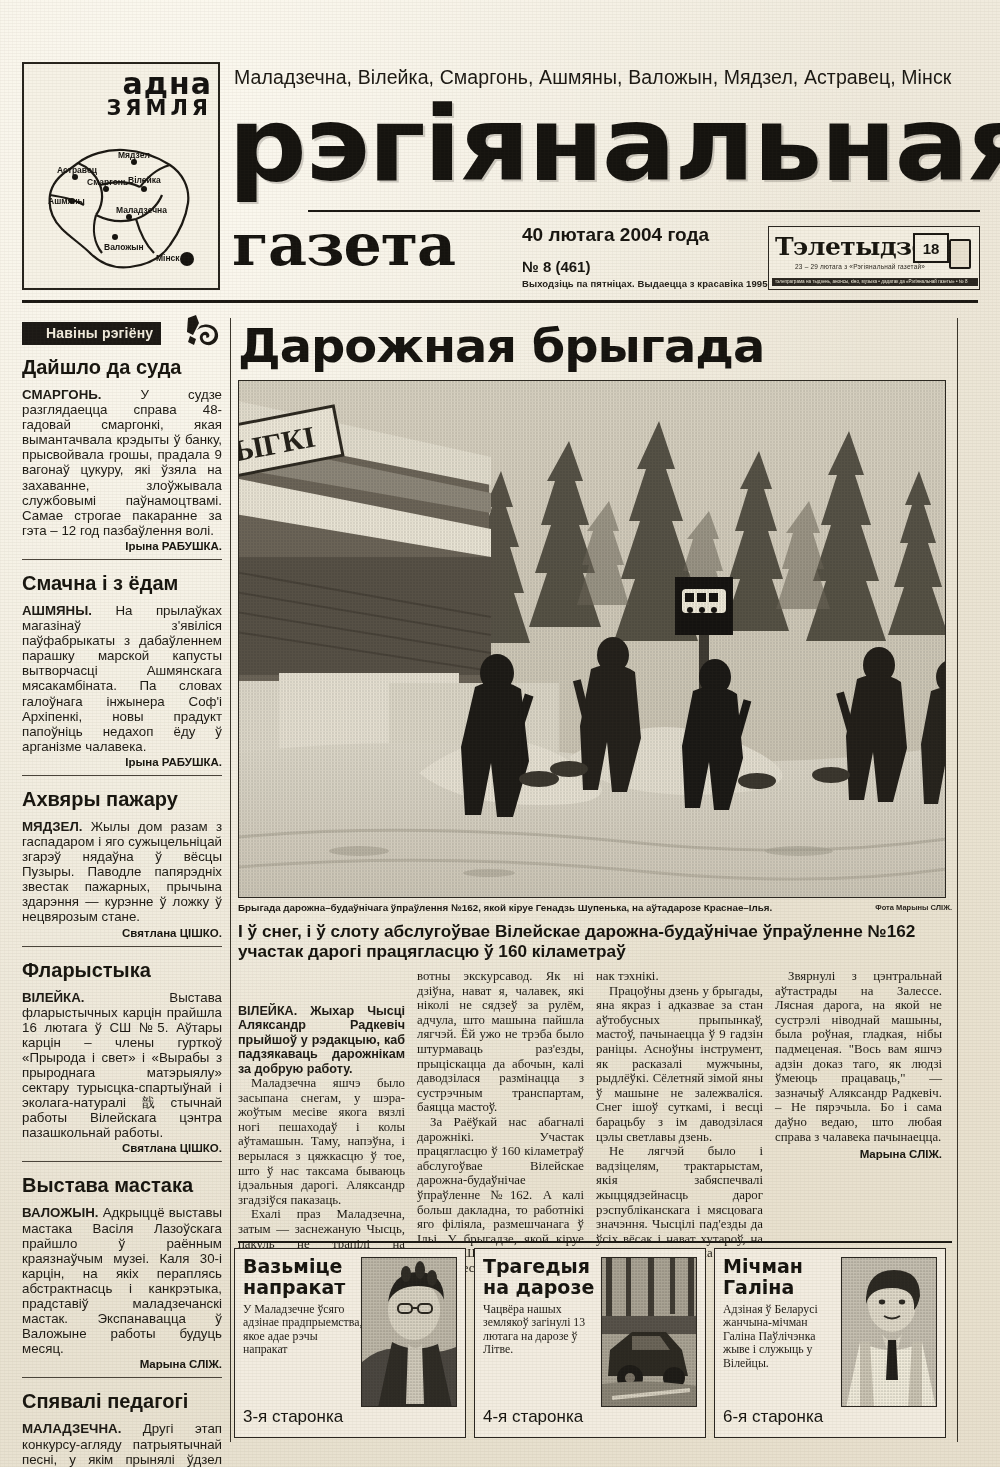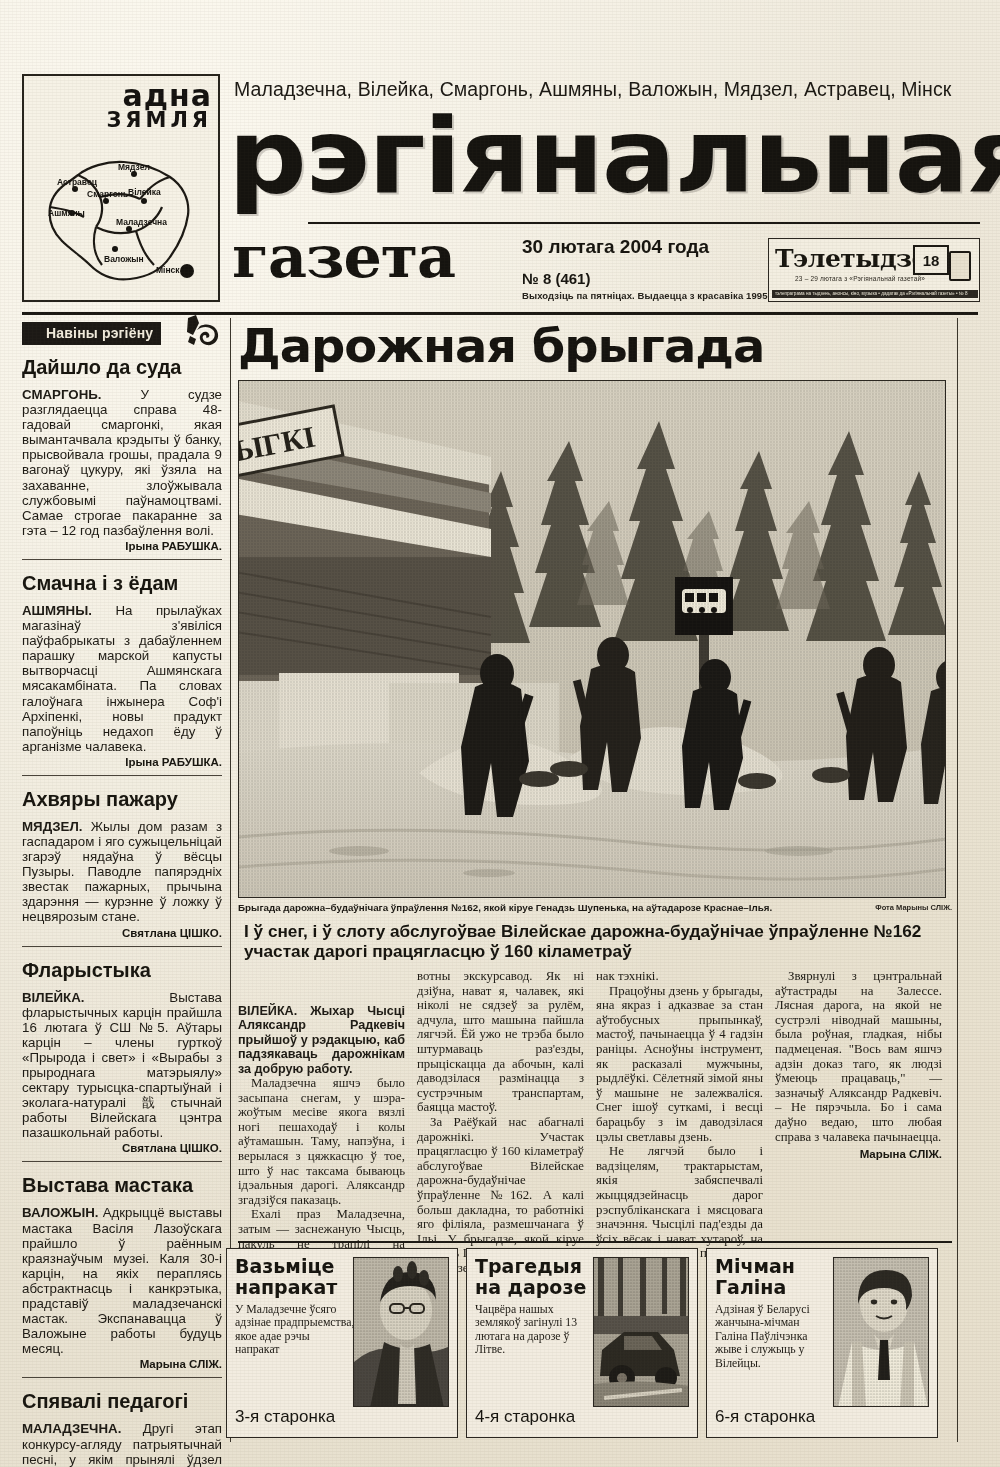--- a/index.html
+++ b/index.html
@@ -20,21 +20,21 @@
       linear-gradient(160deg,#f3eee2 0%, #ece6d7 45%, #e6dfcd 100%);
   }
   .grain {
     position:absolute; inset:0; pointer-events:none; opacity:.10;
     background-image:
       repeating-linear-gradient(0deg, rgba(90,80,60,.5) 0px, rgba(90,80,60,.5) 1px, transparent 1px, transparent 3px),
       repeating-linear-gradient(90deg, rgba(120,110,85,.35) 0px, rgba(120,110,85,.35) 1px, transparent 1px, transparent 4px);
   }
 
   
-  .masthead { position:absolute; left:22px; top:74px; width:956px; height:240px; }
+  .masthead { position:absolute; left:22px; top:62px; width:956px; height:240px; }
   .logo-box {
     position:absolute; left:0; top:0; width:198px; height:228px;
     border:2px solid #26231c; background:#f6f2e6;
     padding:6px 6px 4px 6px;
   }
   .logo-word {
     text-align:right; font-family:"DejaVu Sans", sans-serif;
     font-weight:bold; letter-spacing:1px; color:#141210;
   }
   .logo-word .w1 { font-size:30px; line-height:28px; display:block; }
@@ -155,38 +155,38 @@
   }
   .photo-caption {
     font-family:"Liberation Sans", sans-serif; font-weight:bold;
     font-size:9.8px; line-height:12px; color:#1c1914;
     margin:4px 0 0 0; display:flex; justify-content:space-between; gap:10px;
   }
   .photo-credit { font-size:7.5px; white-space:nowrap; color:#2a2620; }
   .lead {
     font-family:"Liberation Sans", sans-serif; font-weight:bold;
     font-size:17.2px; line-height:20px; color:#16140f;
-    margin:7px 0 8px 6px;
+    margin:7px 0 8px 0;
   }
   .cols { display:flex; gap:12px; }
   .col { width:167px; }
   .art-p {
     font-family:"Liberation Serif", serif;
     font-size:12.8px; line-height:14.6px;
     text-align:justify; color:#1d1a14; margin:0; text-indent:13px;
     hyphens:auto;
   }
   .art-p.lede { text-indent:0; font-family:"Liberation Sans", sans-serif; font-weight:bold; font-size:12.6px; line-height:14.4px;margin-top:35px; }
   .art-author {
     font-family:"Liberation Sans", sans-serif; font-weight:bold;
     font-size:11.5px; text-align:right; margin-top:4px; color:#17150f;
   }
 
   
-  .teasers { position:absolute; left:226px; top:1248px; width:714px; display:flex; gap:8px;align-items:center; }
+  .teasers { position:absolute; left:234px; top:1248px; width:714px; display:flex; gap:8px;align-items:center; }
   .teaser { width:232px; height:190px; border:1.5px solid #2a2620; background:#f2ece0; padding:7px 8px; position:relative; }
   .teaser-h {
     font-family:"DejaVu Sans", sans-serif; font-weight:bold;
     font-size:19px; line-height:21px; color:#16140f; margin:0 0 5px 0; width:118px;
   }
   .teaser-t {
     font-family:"Liberation Serif", serif; font-size:11.8px; line-height:13.4px;
     color:#1d1a14; width:120px; margin:0;
   }
   .teaser-page {
@@ -249,21 +249,21 @@
         </svg>
       </div>
     </div>
 
     <div class="mast-towns">Маладзечна, Вілейка, Смаргонь, Ашмяны, Валожын, Мядзел, Астравец, Мінск</div>
 
     <div class="mast-title">рэгіянальная</div>
     <div class="mast-rule"></div>
     <div class="mast-sub">газета</div>
 
-    <div class="mast-date">30 лютага 2004 года</div>
+    <div class="mast-date">40 лютага 2004 года</div>
     <div class="mast-issue">№ 8 (461)</div>
     <div class="mast-freq">Выходзіць па пятніцах. Выдаецца з красавіка 1995 года</div>
 
     <div class="tv-box">
       <div class="tv-name">Тэлетыдзень</div>
       <div class="tv-screen">
         <b>18</b>
       </div>
       <div class="tv-body"></div>
       <div class="tv-dates">23 – 29 лютага          з  «Рэгіянальнай газетай»</div>
@@ -442,21 +442,21 @@
           <p class="art-p lede">ВІЛЕЙКА. Жыхар Чысці Аляксандр Радкевіч прыйшоў у рэдакцыю, каб падзякаваць дарожнікам за добрую работу.</p>
           <p class="art-p">Маладзечна яшчэ было засыпана снегам, у шэра-жоўтым месіве якога вязлі ногі пешаходаў і колы аўтамашын. Таму, напэўна, і верылася з цяжкасцю ў тое, што ў нас таксама бываюць ідэальныя дарогі. Аляксандр згадзіўся паказаць.</p>
           <p class="art-p">Ехалі праз Маладзечна, затым — заснежаную Чысць, пакуль не трапілі на аўтадарогу Краснае – Ілья. "Бачыце розніцу?"— спытаў добраах-</p>
         </div>
         <div class="col">
           <p class="art-p" style="text-indent: 0px;">вотны экскурсавод. Як ні дзіўна, нават я, чалавек, які ніколі не сядзеў за рулём, адчула, што машына пайшла лягчэй. Ёй ужо не трэба было штурмаваць раз'езды, прыціскацца да абочын, калі даводзілася размінацца з сустрэчным транспартам, баяцца мастоў.</p>
           <p class="art-p">За Раёўкай нас абагналі дарожнікі. Участак працягласцю ў 160 кіламетраў абслугоўвае Вілейскае дарожна-будаўнічае ўпраўленне №162. А калі больш дакладна, то работнікі яго філіяла, размешчанага ў Ільі. У брыгадзе, якой кіруе Генадзь Шупенька, 19 чалавек і каля дзесятка адзі-</p>
         </div>
         <div class="col">
           <p class="art-p" style="text-indent: 0px;">нак тэхнікі.</p>
-          <p class="art-p">Працоўны дзень у брыгады, яна якраз і адказвае за стан аўтобусных прыпынкаў, мастоў, пачынаецца ў 4 гадзін раніцы. Асноўны інструмент, як расказалі мужчыны, рыдлёўкі. Сёлетняй зімой яны ў машыне не залежваліся. Снег ішоў суткамі, і весці барацьбу з ім даводзілася цэлы светлавы дзень.</p>
+          <p class="art-p">Працоўны дзень у брыгады, яна якраз і адказвае за стан аўтобусных прыпынкаў, мастоў, пачынаецца ў 9 гадзін раніцы. Асноўны інструмент, як расказалі мужчыны, рыдлёўкі. Сёлетняй зімой яны ў машыне не залежваліся. Снег ішоў суткамі, і весці барацьбу з ім даводзілася цэлы светлавы дзень.</p>
           <p class="art-p">Не лягчэй было і вадзіцелям, трактарыстам, якія забяспечвалі жыццядзейнасць дарог рэспубліканскага і мясцовага значэння. Чысцілі пад'езды да ўсіх вёсак і нават хутароў, на якіх пазаставалася па</p>
         </div>
         <div class="col">
           <p class="art-p">Звярнулі з цэнтральнай аўтастрады на Залессе. Лясная дарога, на якой не сустрэлі ніводнай машыны, была роўная, гладкая, нібы падмеценая. "Вось вам яшчэ адзін доказ таго, як людзі ўмеюць працаваць," — зазначыў Аляксандр Радкевіч. – Не пярэчыла. Бо і сама даўно ведаю, што любая справа з чалавека пачынаецца.</p>
           <div class="art-author">Марына СЛІЖ.</div>
         </div>
       </div>
   </div>
 
   <div class="top-rule-teasers"></div>

